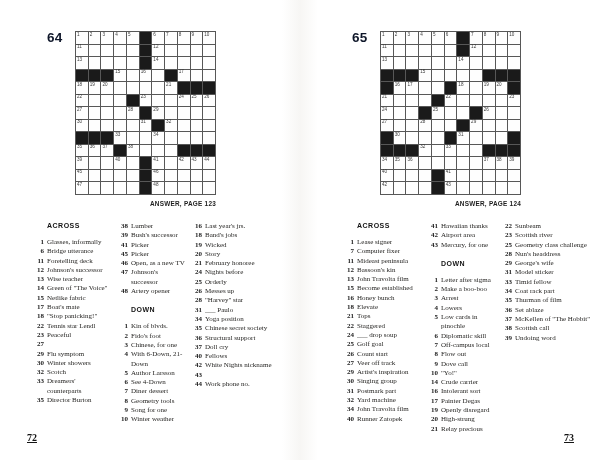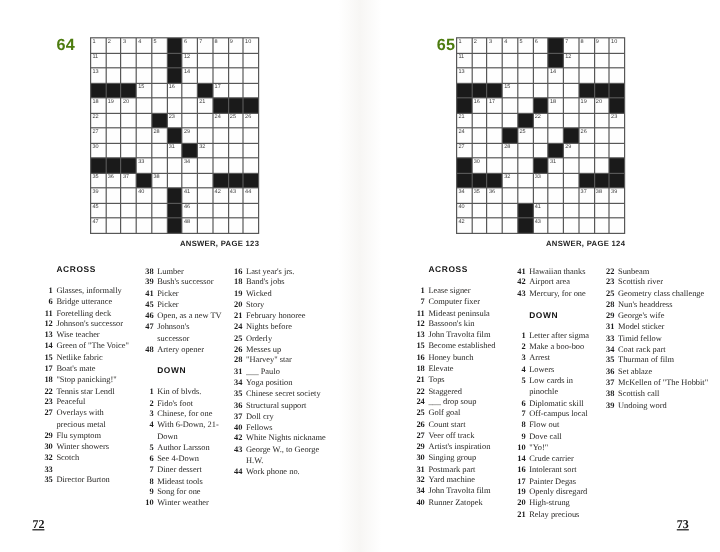--- a/index.html
+++ b/index.html
@@ -2,23 +2,23 @@
 <html><head>
 <meta charset="utf-8">
 <style>
   html,body{margin:0;padding:0;}
   body{
     width:600px;height:460px;background:#ffffff;position:relative;overflow:hidden;
     font-family:"Liberation Serif",serif;color:#262523;
     -webkit-font-smoothing:antialiased;
   }
   .sheet{position:absolute;inset:0;background:linear-gradient(90deg,#fff 0%,#fff 47%,#f7f6f4 50%,#fff 53%,#fff 100%);}
-  .pz-num{position:absolute;top:30px;font:700 13.5px "Liberation Sans",sans-serif;color:#4d7c0f;letter-spacing:.2px;}
+  .pz-num{position:absolute;top:30px;font:700 13.5px "Liberation Sans",sans-serif;color:#0f172a;letter-spacing:.2px;}
   #pznum-0{left:47px}
-  #pznum-1{left:364px}
+  #pznum-1{left:352px}
   .grid{
     position:absolute;top:31px;width:139px;height:162px;padding:1px;
     background:#575757;display:grid;gap:1px;
     grid-template-columns:repeat(11,1fr);grid-template-rows:repeat(13,1fr);
   }
   #grid-0{left:75px}
   #grid-1{left:380px}
   .cell{background:#fefefe;position:relative;}
   .cell.black{background:#1a1a1a;}
   .cnum{position:absolute;top:-0.5px;left:1px;font:400 4.6px/5.2px "Liberation Sans",sans-serif;color:#3a3a3a;}
@@ -338,36 +338,36 @@
       <div class="clue">
         <span class="cn">22</span>
         <span class="ct">Tennis star Lendl</span>
       </div>
       <div class="clue">
         <span class="cn">23</span>
         <span class="ct">Peaceful</span>
       </div>
       <div class="clue">
         <span class="cn">27</span>
-        <span class="ct">Overlays with precious metal</span>
       </div>
       <div class="clue">
         <span class="cn">29</span>
         <span class="ct">Flu symptom</span>
       </div>
       <div class="clue">
         <span class="cn">30</span>
         <span class="ct">Winter showers</span>
       </div>
       <div class="clue">
         <span class="cn">32</span>
         <span class="ct">Scotch</span>
       </div>
       <div class="clue">
         <span class="cn">33</span>
+        <span class="ct">Dreamers' counterparts</span>
       </div>
       <div class="clue">
         <span class="cn">35</span>
         <span class="ct">Director Burton</span>
       </div>
     </div>
   <div class="clue-col">
       <div class="clue">
         <span class="cn">38</span>
         <span class="ct">Lumber</span>
@@ -420,21 +420,21 @@
       <div class="clue">
         <span class="cn">6</span>
         <span class="ct">See 4-Down</span>
       </div>
       <div class="clue">
         <span class="cn">7</span>
         <span class="ct">Diner dessert</span>
       </div>
       <div class="clue">
         <span class="cn">8</span>
-        <span class="ct">Mideast tools</span>
+        <span class="ct">Geometry tools</span>
       </div>
       <div class="clue">
         <span class="cn">9</span>
         <span class="ct">Song for one</span>
       </div>
       <div class="clue">
         <span class="cn">10</span>
         <span class="ct">Winter weather</span>
       </div>
     </div>
@@ -498,21 +498,20 @@
       <div class="clue">
         <span class="cn">40</span>
         <span class="ct">Fellows</span>
       </div>
       <div class="clue">
         <span class="cn">42</span>
         <span class="ct">White Nights nickname</span>
       </div>
       <div class="clue">
         <span class="cn">43</span>
-        <span class="ct">George W., to George H.W.</span>
       </div>
       <div class="clue">
         <span class="cn">44</span>
         <span class="ct">Work phone no.</span>
       </div>
     </div>
 </div>
 
 <div class="pz-num" id="pznum-1">65</div>
 <div class="grid" id="grid-1">

